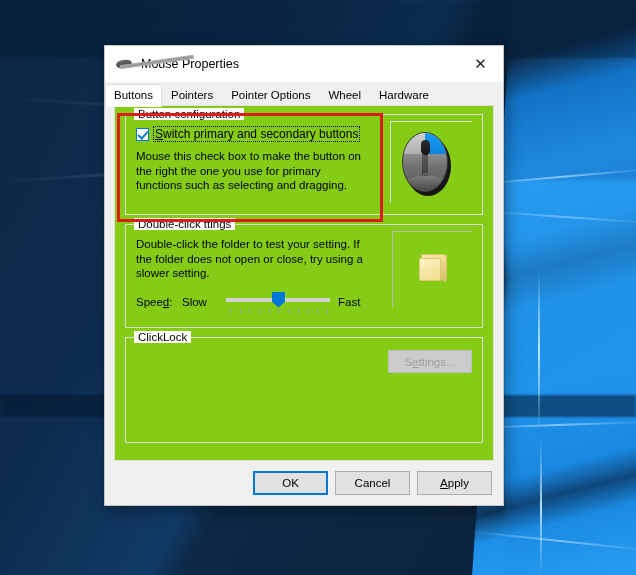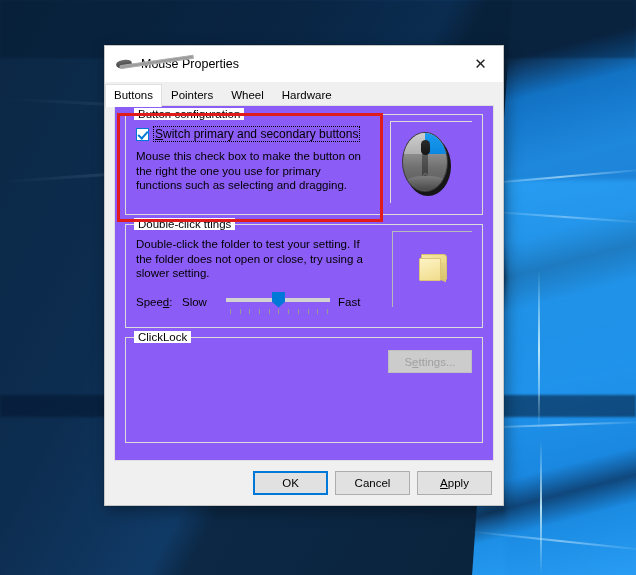--- a/index.html
+++ b/index.html
@@ -133,21 +133,21 @@
   .tab.active {
     background: #ffffff;
     border-color: #dfdfdf;
     padding-bottom: 5px;
     margin-bottom: -1px;
   }
 
   .tabpage {
     flex: 1 1 auto;
     margin: 0 9px 0 9px;
-    background: #8b5cf6;
+    background: #84cc16;
     border: 1px solid #dfdfdf;
     border-top: none;
     position: relative;
     padding: 8px 10px 0 10px;
   }
 
   
   .group {
     border: 1px solid #dcdcdc;
     position: relative;
@@ -371,20 +371,21 @@
         <div class="body"></div>
           <div class="btn"></div>
       </div>
       <div class="title-text">Mouse Properties</div>
       <div class="close-btn">✕</div>
     </div>
 
     <div class="tabstrip">
       <div class="tab active">Buttons</div>
       <div class="tab">Pointers</div>
+      <div class="tab">Pointer Options</div>
       <div class="tab">Wheel</div>
       <div class="tab">Hardware</div>
     </div>
 
     <div class="tabpage">
 
       <div class="group g-buttons">
         <div class="legend">Button configuration</div>
         <div class="group-inner">
           <div class="cb-row">

